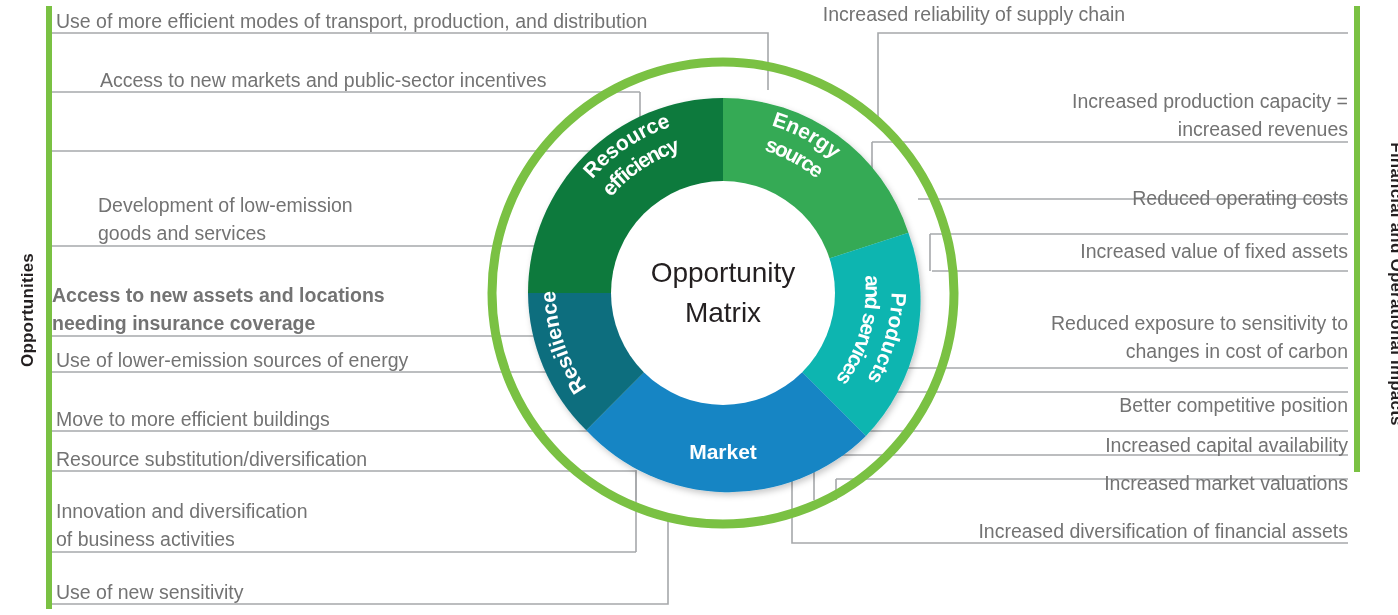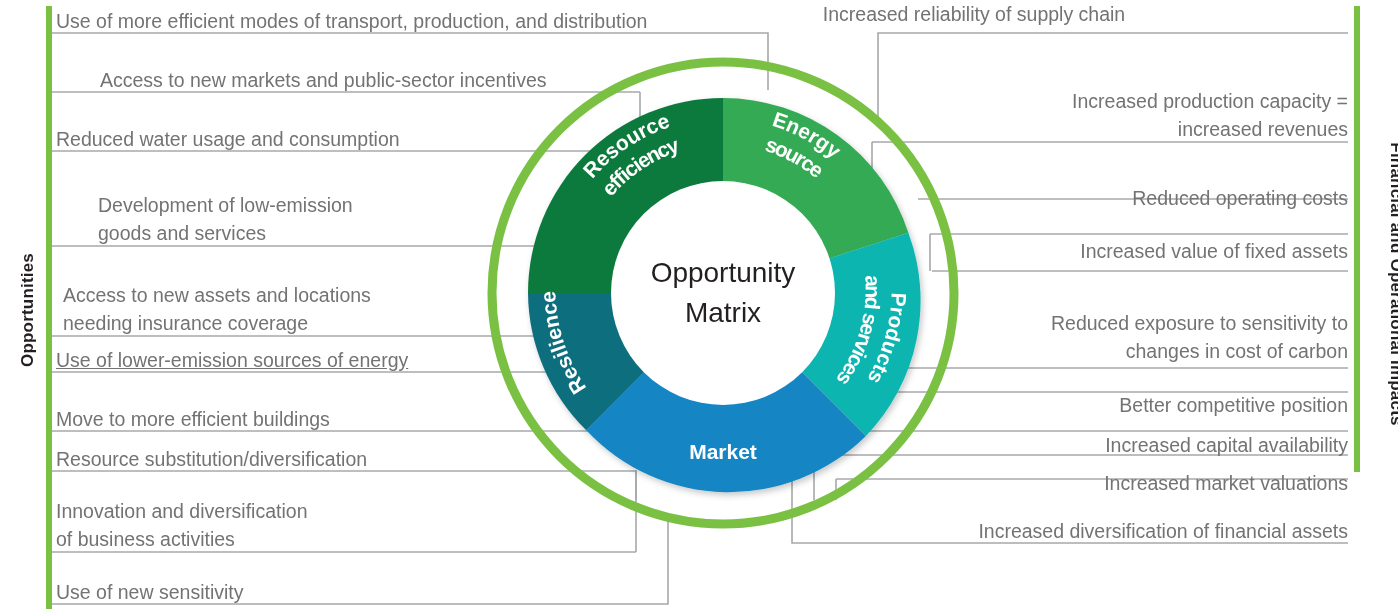--- a/index.html
+++ b/index.html
@@ -125,26 +125,25 @@
       <path d="M1348,479 H836"></path>
       <path d="M1348,543 H792 V470"></path>
       <path d="M872,142 V200"></path>
       <path d="M930,234 V271"></path>
       <path d="M836,479 V500"></path>
     </g>
   </svg>
 
   <div class="item left" style="left:56px;top:8px;width:760px;">Use of more efficient modes of transport, production, and distribution</div>
   <div class="item left" style="left:56px;top:67px;width:700px;margin-left:44px;">Access to new markets and public-sector incentives</div>
-  <div class="item left" style="left:56px;top:126px;width:700px;">Reduced water usage and consumption</div>
   <div class="item left" style="left:56px;top:192px;width:620px;margin-left:42px;">Development of low-emission
 goods and services</div>
-  <div class="item left" style="left:63px;top:282px;width:620px;">Access to new assets and locations
+  <div class="item left" style="left:52px;top:282px;width:620px;font-weight:bold;">Access to new assets and locations
 needing insurance coverage</div>
-  <div class="item left" style="left:56px;top:347px;width:620px;text-decoration:underline;">Use of lower-emission sources of energy</div>
+  <div class="item left" style="left:56px;top:347px;width:620px;">Use of lower-emission sources of energy</div>
   <div class="item left" style="left:56px;top:406px;width:560px;">Move to more efficient buildings</div>
   <div class="item left" style="left:56px;top:446px;width:560px;">Resource substitution/diversification</div>
   <div class="item left" style="left:56px;top:498px;width:560px;">Innovation and diversification
 of business activities</div>
   <div class="item left" style="left:56px;top:579px;width:560px;">Use of new sensitivity</div>
 
   <div class="item right" style="left:600px;top:1px;width:748px;text-align:center;">Increased reliability of supply chain</div>
   <div class="item right" style="left:600px;top:88px;width:748px;">Increased production capacity =
 increased revenues</div>
   <div class="item right" style="left:600px;top:185px;width:748px;">Reduced operating costs</div>

